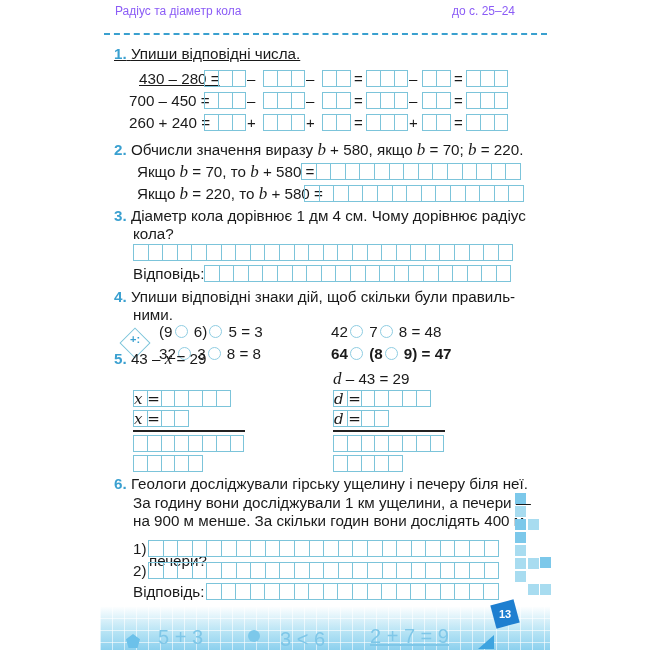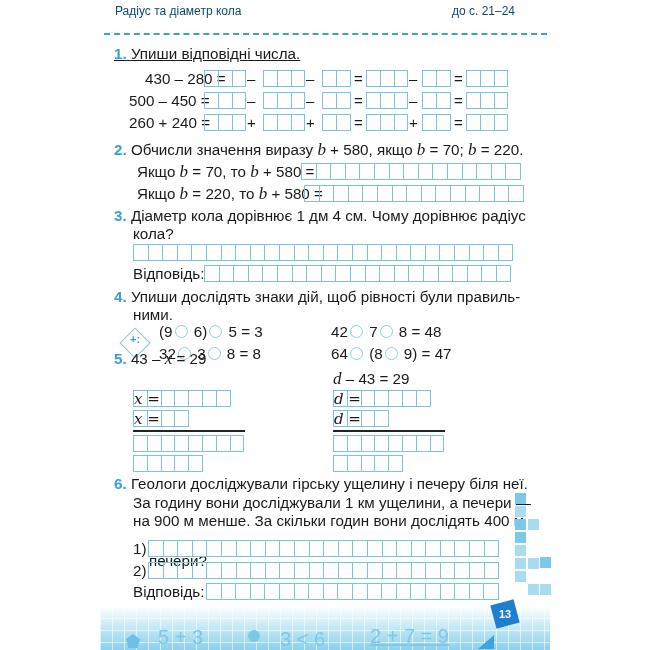--- a/index.html
+++ b/index.html
@@ -1,17 +1,17 @@
 <!DOCTYPE html>
 <html><head>
 <meta charset="utf-8">
 <style>
   html,body{margin:0;padding:0;}
   body{width:650px;height:650px;position:relative;overflow:hidden;background:#ffffff;font-family:"Liberation Sans",sans-serif;color:#1a1a1a;}
-  .hdr{position:absolute;top:4px;font-size:12px;color:#0c4a6e;}
+  .hdr{position:absolute;top:4px;font-size:12px;color:#8b5cf6;}
   .hdr-left{left:115px;}
   .hdr-right{left:452px;}
   .dash{position:absolute;top:33px;left:104px;width:443px;height:0;border-top:2px dashed #3aa0cf;}
   .t{position:absolute;font-size:15.2px;line-height:18px;white-space:nowrap;}
   .num{color:#3aa0d0;font-weight:bold;}
   .cells{position:absolute;display:flex;height:16px;}
   .cell{width:12.8px;height:15px;border:1px solid #7cc4da;margin-right:-1px;box-sizing:content-box;}
   .cells.w13 .cell{width:13.6px;}
   .op{position:absolute;font-size:15px;}
   .circ{display:inline-block;width:11px;height:11px;border-radius:50%;border:1px solid #8fcde2;vertical-align:-1px;margin:0 2px;}
@@ -27,29 +27,29 @@
   .deco-txt{position:absolute;font-size:20px;color:#7fc7e8;}
   .sq{position:absolute;width:11px;height:11px;background:#a8dcf0;}
   .sq.d{background:#7cc8ea;}
 </style>
 </head>
 <body>
 
 <div>
 
   <div class="hdr hdr-left">Радіус та діаметр кола</div>
-  <div class="hdr hdr-right">до с. 21–24</div>
+  <div class="hdr hdr-right">до с. 25–24</div>
   <div class="dash"></div>
 
   <div class="t" style="left:114px;top:45px;text-decoration:underline;">
     <span class="num">1.</span>
     <span>Упиши відповідні числа.</span>
   </div>
   <div id="task1-rows">
-      <div class="t" style="left: 145px; top: 70px;">430 – 280 =</div>
+      <div class="t" style="left: 139px; top: 70px; text-decoration: underline;">430 – 280 =</div>
       <div class="cells" style="left: 204px; top: 70px;">
         <span class="cell"></span>
         <span class="cell"></span>
         <span class="cell"></span>
       </div>
       <div class="cells" style="left: 263px; top: 70px;">
         <span class="cell"></span>
         <span class="cell"></span>
         <span class="cell"></span>
       </div>
@@ -69,21 +69,21 @@
       <div class="cells" style="left: 466px; top: 70px;">
         <span class="cell"></span>
         <span class="cell"></span>
         <span class="cell"></span>
       </div>
       <div class="op" style="left: 247px; top: 70px;">–</div>
       <div class="op" style="left: 306px; top: 70px;">–</div>
       <div class="op" style="left: 354px; top: 70px;">=</div>
       <div class="op" style="left: 409px; top: 70px;">–</div>
       <div class="op" style="left: 454px; top: 70px;">=</div>
-      <div class="t" style="left: 129px; top: 92px;">500 – 450 =</div>
+      <div class="t" style="left: 129px; top: 92px;">700 – 450 =</div>
       <div class="cells" style="left: 204px; top: 92px;">
         <span class="cell"></span>
         <span class="cell"></span>
         <span class="cell"></span>
       </div>
       <div class="cells" style="left: 263px; top: 92px;">
         <span class="cell"></span>
         <span class="cell"></span>
         <span class="cell"></span>
       </div>
@@ -244,36 +244,36 @@
       <span class="cell"></span>
       <span class="cell"></span>
       <span class="cell"></span>
       <span class="cell"></span>
       <span class="cell"></span>
       <span class="cell"></span>
     </div>
 
   <div class="t" style="left:114px;top:288px;">
     <span class="num">4.</span>
-    <span>Упиши дослідять знаки дій, щоб рівності були правиль-</span>
+    <span>Упиши відповідні знаки дій, щоб скільки були правиль-</span>
   </div>
   <div class="t" style="left:133px;top:306px;">ними.</div>
   <div style="position:absolute;left:124px;top:332px;width:20px;height:20px;border:1px solid #7cc4da;transform:rotate(45deg);"></div>
   <div style="position:absolute;left:125px;top:333px;width:20px;text-align:center;font-size:11px;color:#3aa0d0;font-weight:bold;">+:</div>
 
   <div class="t" style="left:159px;top:323px;">
     <span>(9</span><span class="circ"></span><span> 6)</span><span class="circ"></span><span> 5 = 3</span>
   </div>
   <div class="t" style="left:159px;top:345px;">
     <span>32</span><span class="circ"></span><span> 3</span><span class="circ"></span><span> 8 = 8</span>
   </div>
   <div class="t" style="left:331px;top:323px;">
     <span>42</span><span class="circ"></span><span> 7</span><span class="circ"></span><span> 8 = 48</span>
   </div>
-  <div class="t" style="left:331px;top:345px;">
+  <div class="t" style="left:331px;top:345px;font-weight:bold;">
     <span>64</span><span class="circ"></span><span> (8</span><span class="circ"></span><span> 9) = 47</span>
   </div>
 
   <div class="t" style="left:114px;top:350px;">
     <span class="num">5.</span>
     <span>43 – </span><span class="var">x</span><span> = 29</span>
   </div>
   <div class="t script" style="left:134px;top:390px;">x =</div>
   <div class="cells" style="left:133px;top:390px;">
       <span class="cell"></span>

